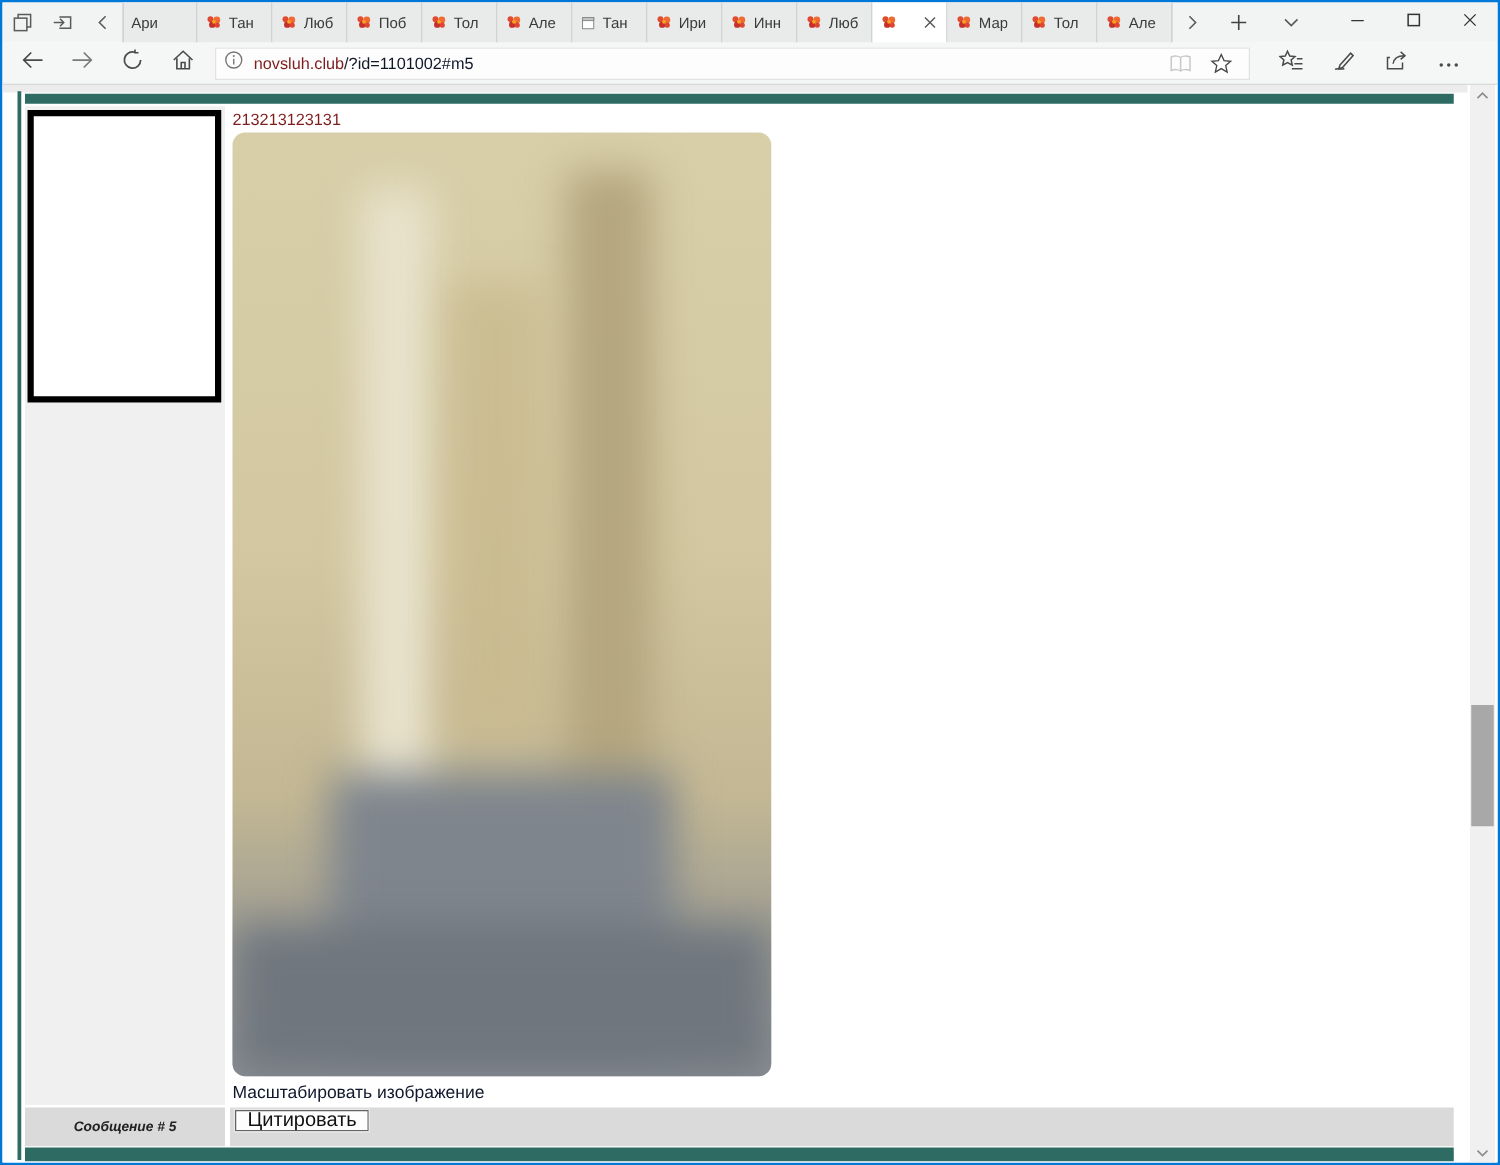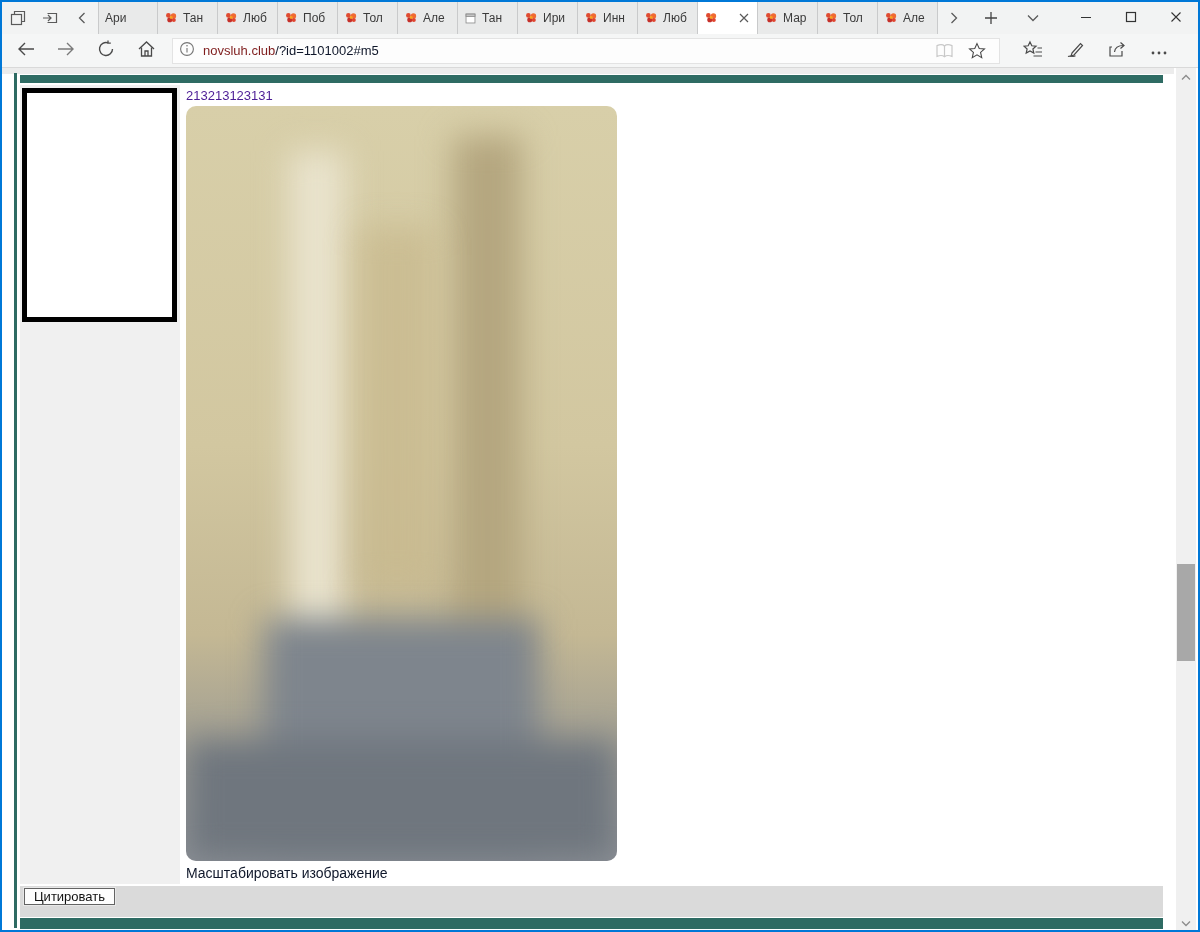--- a/index.html
+++ b/index.html
@@ -36,36 +36,36 @@
   
   .page { position:relative; flex:1; background:#fff; overflow:hidden; }
   .page-top-strip { position:absolute; left:0; right:24px; top:0; height:6px; background:#ececec; }
   .teal-vline { position:absolute; left:12px; top:5px; bottom:2px; width:3px; background:#2e6b63; }
   .content { position:absolute; left:18px; right:35px; top:6px; }
   .row-teal-top { height:8px; background:#2e6b63; margin-top:1px; }
   .post-row { display:flex; gap:4px; margin-top:2px; height:799px; }
   .sidebar-cell { width:160px; flex:0 0 160px; background:#f0f0f0; }
   .avatar-box { margin:3px 3px 0 2px; height:234px; border:5px solid #000; background:#fff; }
   .main-cell { flex:1; background:#fff; padding:2px 0 0 2px; }
-  .post-title { font-size:13px; color:#4c1d95; padding:1px 0 3px 0; }
+  .post-title { font-size:13px; color:#7f1d1d; padding:1px 0 3px 0; }
   .post-image { width:431px; height:755px; border-radius:10px; overflow:hidden; position:relative;
                 background:linear-gradient(180deg,#d8cfa9 0%, #d2c7a0 45%, #c4b894 70%, #a7a393 82%, #8e9298 100%); }
   .blur-shape { position:absolute; filter:blur(16px); }
   .bs1 { left:24%; top:6%; width:13%; height:66%; background:#e9e3cd; }
   .bs2 { left:62%; top:4%; width:16%; height:70%; background:#b4a67f; }
   .bs3 { left:40%; top:16%; width:18%; height:48%; background:#c9ba8f; opacity:.8; }
   .bs4 { left:18%; top:68%; width:64%; height:30%; background:#7e858d; }
   .bs5 { left:0; top:84%; width:100%; height:16%; background:#6f767e; }
   .zoom-link { display:inline-block; margin-top:4px; font-size:14px; color:#0f172a; cursor:pointer; }
   .msg-row { display:flex; gap:4px; margin-top:2px; height:31px; }
   .msg-left { width:160px; flex:0 0 160px; background:#dadada; display:flex; align-items:center; justify-content:center; }
   .msg-number { font-size:11px; font-style:italic; font-weight:bold; color:#222; }
   .msg-right { flex:1; background:#dadada; padding:1px 0 0 4px; }
   .timestamp { font-size:12px; font-weight:bold; color:#222; text-decoration:underline; line-height:14px; }
-  .quote-btn { margin-top:1px; font-family:"Liberation Sans",sans-serif; font-size:13px; color:#111;
+  .quote-btn { margin-top:1px; font-family:"Liberation Sans",sans-serif; font-size:16px; color:#111;
                background:#fdfdfd; border:1px solid #636363; outline:1px solid #e8e8e8; padding:0 9px; height:17px; line-height:15px; }
   .row-teal-bottom { height:11px; background:#2e6b63; margin-top:1px; }
 
   
   .scrollbar { position:absolute; right:2px; top:0; bottom:0; width:20px; background:#f0f0f0; display:flex; flex-direction:column; align-items:center; }
   .scroll-arrow { height:16px; display:flex; align-items:center; justify-content:center; color:#8c8c8c; flex:0 0 16px; }
   .scroll-track { position:relative; flex:1; width:100%; }
   .scroll-thumb { position:absolute; left:1px; right:1px; top:480px; height:97px; background:#a8a8a8; }
 </style>
 </head>
@@ -419,20 +419,23 @@
             <div class="blur-shape bs2"></div>
             <div class="blur-shape bs3"></div>
             <div class="blur-shape bs4"></div>
             <div class="blur-shape bs5"></div>
           </div>
           <span class="zoom-link">Масштабировать изображение</span>
         </div>
       </div>
 
       <div class="msg-row">
+        <div class="msg-left">
+          <span class="msg-number">Сообщение # 5</span>
+        </div>
         <div class="msg-right">
           <button class="quote-btn">Цитировать</button>
         </div>
       </div>
 
       <div class="row-teal-bottom"></div>
     </div>
 
     <div class="scrollbar">
       <div class="scroll-arrow">

